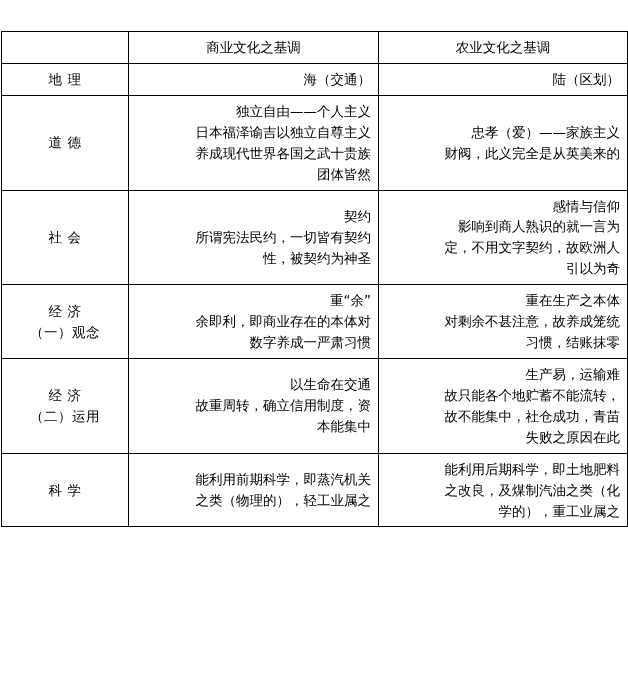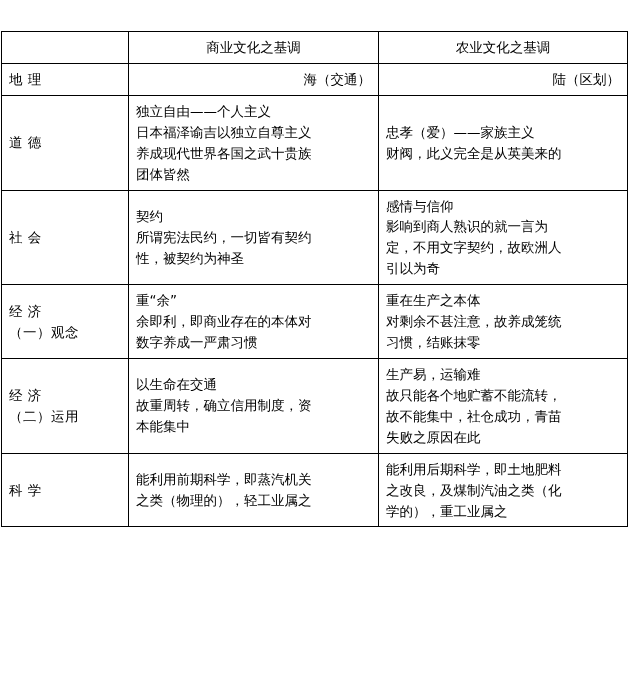--- a/index.html
+++ b/index.html
@@ -38,30 +38,30 @@
   col.c1 { width: 127px; }
   col.c2 { width: 250px; }
   col.c3 { width: 249px; }
 
   .hdr-cell {
     text-align: center;
     font-size: 14.5px;
     padding: 7px 6px;
   }
   .row-label {
-    text-align: left;
+    text-align: center;
     font-size: 14px;
     letter-spacing: 0.5px;
     white-space: pre-line;
   }
   .cell-center {
     text-align: right;
   }
   .cell-body {
-    text-align: left;
+    text-align: right;
     white-space: pre-line;
   }
   .corner {
     border-left: 1px solid #ffffff;
     border-top: 1px solid #ffffff;
   }
 </style>
 </head>
 <body>
 

